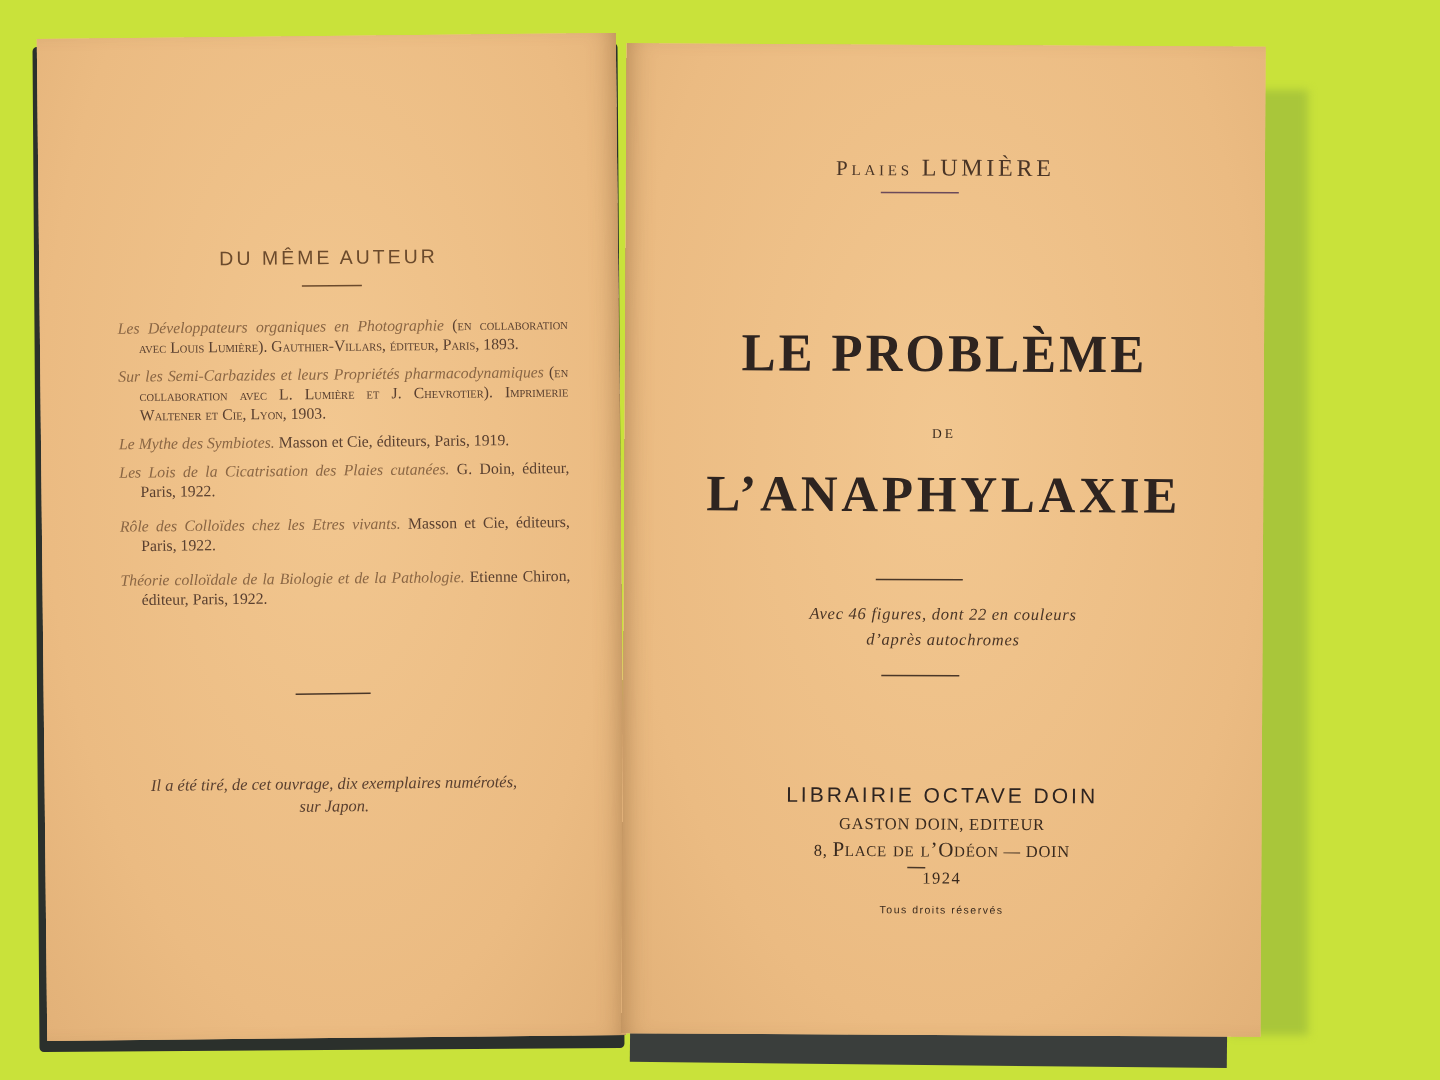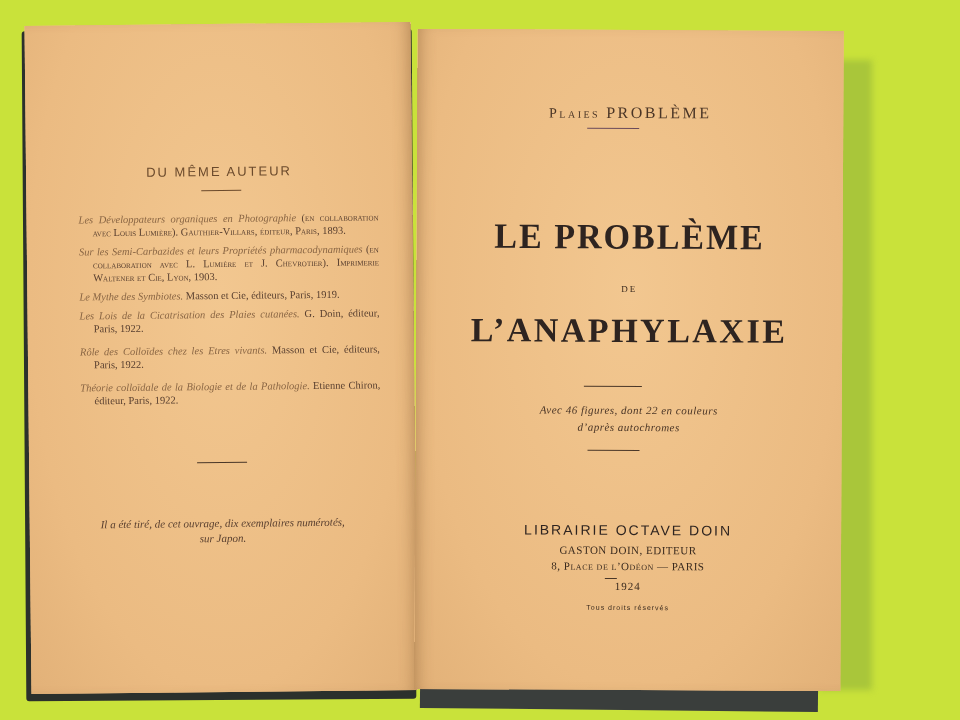--- a/index.html
+++ b/index.html
@@ -53,21 +53,21 @@
     .rp-rule1 { left: 170px; width: 52px; top: 98px; background: #6b4a5a; }
     .rp-title1 { top: 188px; font-size: 34px; letter-spacing: 2px; color: #2e2420; font-weight: bold; transform: scaleY(1.05); }
     .rp-de { top: 254px; font-size: 9px; letter-spacing: 2px; color: #3a2a1e; }
     .rp-title2 { top: 282px; font-size: 34px; letter-spacing: 2.5px; color: #2e2420; font-weight: bold; }
     .rp-rule2 { left: 168px; width: 58px; top: 356px; }
     .rp-figs { top: 372px; font-size: 11px; line-height: 17px; font-style: italic; color: #4a3526; letter-spacing: 0.5px; }
     .rp-rule3 { left: 172px; width: 52px; top: 420px; }
     .rp-pub { top: 492px; font-size: 14px; letter-spacing: 2px; color: #2e2420; font-family: "Liberation Sans", sans-serif; }
     .rp-ed { top: 514px; font-size: 11px; letter-spacing: 0.5px; color: #3a2a1e; }
     .rp-addr { top: 530px; font-size: 11px; letter-spacing: 0.5px; color: #3a2a1e; }
-    .rp-addr .sc { font-size: 11px; }
+    .rp-addr .sc { font-size: 14px; }
     .rp-rule4 { left: 190px; width: 12px; top: 548px; }
     .rp-year { top: 550px; font-size: 11px; letter-spacing: 1px; color: #3a2a1e; }
     .rp-rights { top: 574px; font-size: 7px; letter-spacing: 1px; color: #3a2a1e; font-family: "Liberation Sans", sans-serif; }
     .sc { font-variant: small-caps; }
   </style>
 </head>
 <body>
 
 <div></div>
 <div class="shadow-right"></div>
@@ -90,36 +90,36 @@
   <div class="rule lp-rule2"></div>
   <div class="center lp-note">
     <div>Il a été tiré, de cet ouvrage, dix exemplaires numérotés,</div>
     <div>sur Japon.</div>
   </div>
 </div>
 
 <div class="page page-right">
   <div class="center rp-author">
     <span class="sc">Plaies</span>
-    <span class="big">PROBLÈME</span>
+    <span class="big">LUMIÈRE</span>
   </div>
   <div class="rule rp-rule1"></div>
 
   <div class="center rp-title1">LE PROBLÈME</div>
   <div class="center rp-de">DE</div>
   <div class="center rp-title2">L’ANAPHYLAXIE</div>
 
   <div class="rule rp-rule2"></div>
   <div class="center rp-figs">
     <div>Avec 46 figures, dont 22 en couleurs</div>
     <div>d’après autochromes</div>
   </div>
   <div class="rule rp-rule3"></div>
 
   <div class="center rp-pub">LIBRAIRIE OCTAVE DOIN</div>
   <div class="center rp-ed">GASTON DOIN, EDITEUR</div>
   <div class="center rp-addr">
-    <span>8, </span><span class="sc">Place de l’Odéon</span><span> — PARIS</span>
+    <span>8, </span><span class="sc">Place de l’Odéon</span><span> — DOIN</span>
   </div>
   <div class="rule rp-rule4"></div>
   <div class="center rp-year">1924</div>
   <div class="center rp-rights">Tous droits réservés</div>
 </div>
 
 </body></html>

